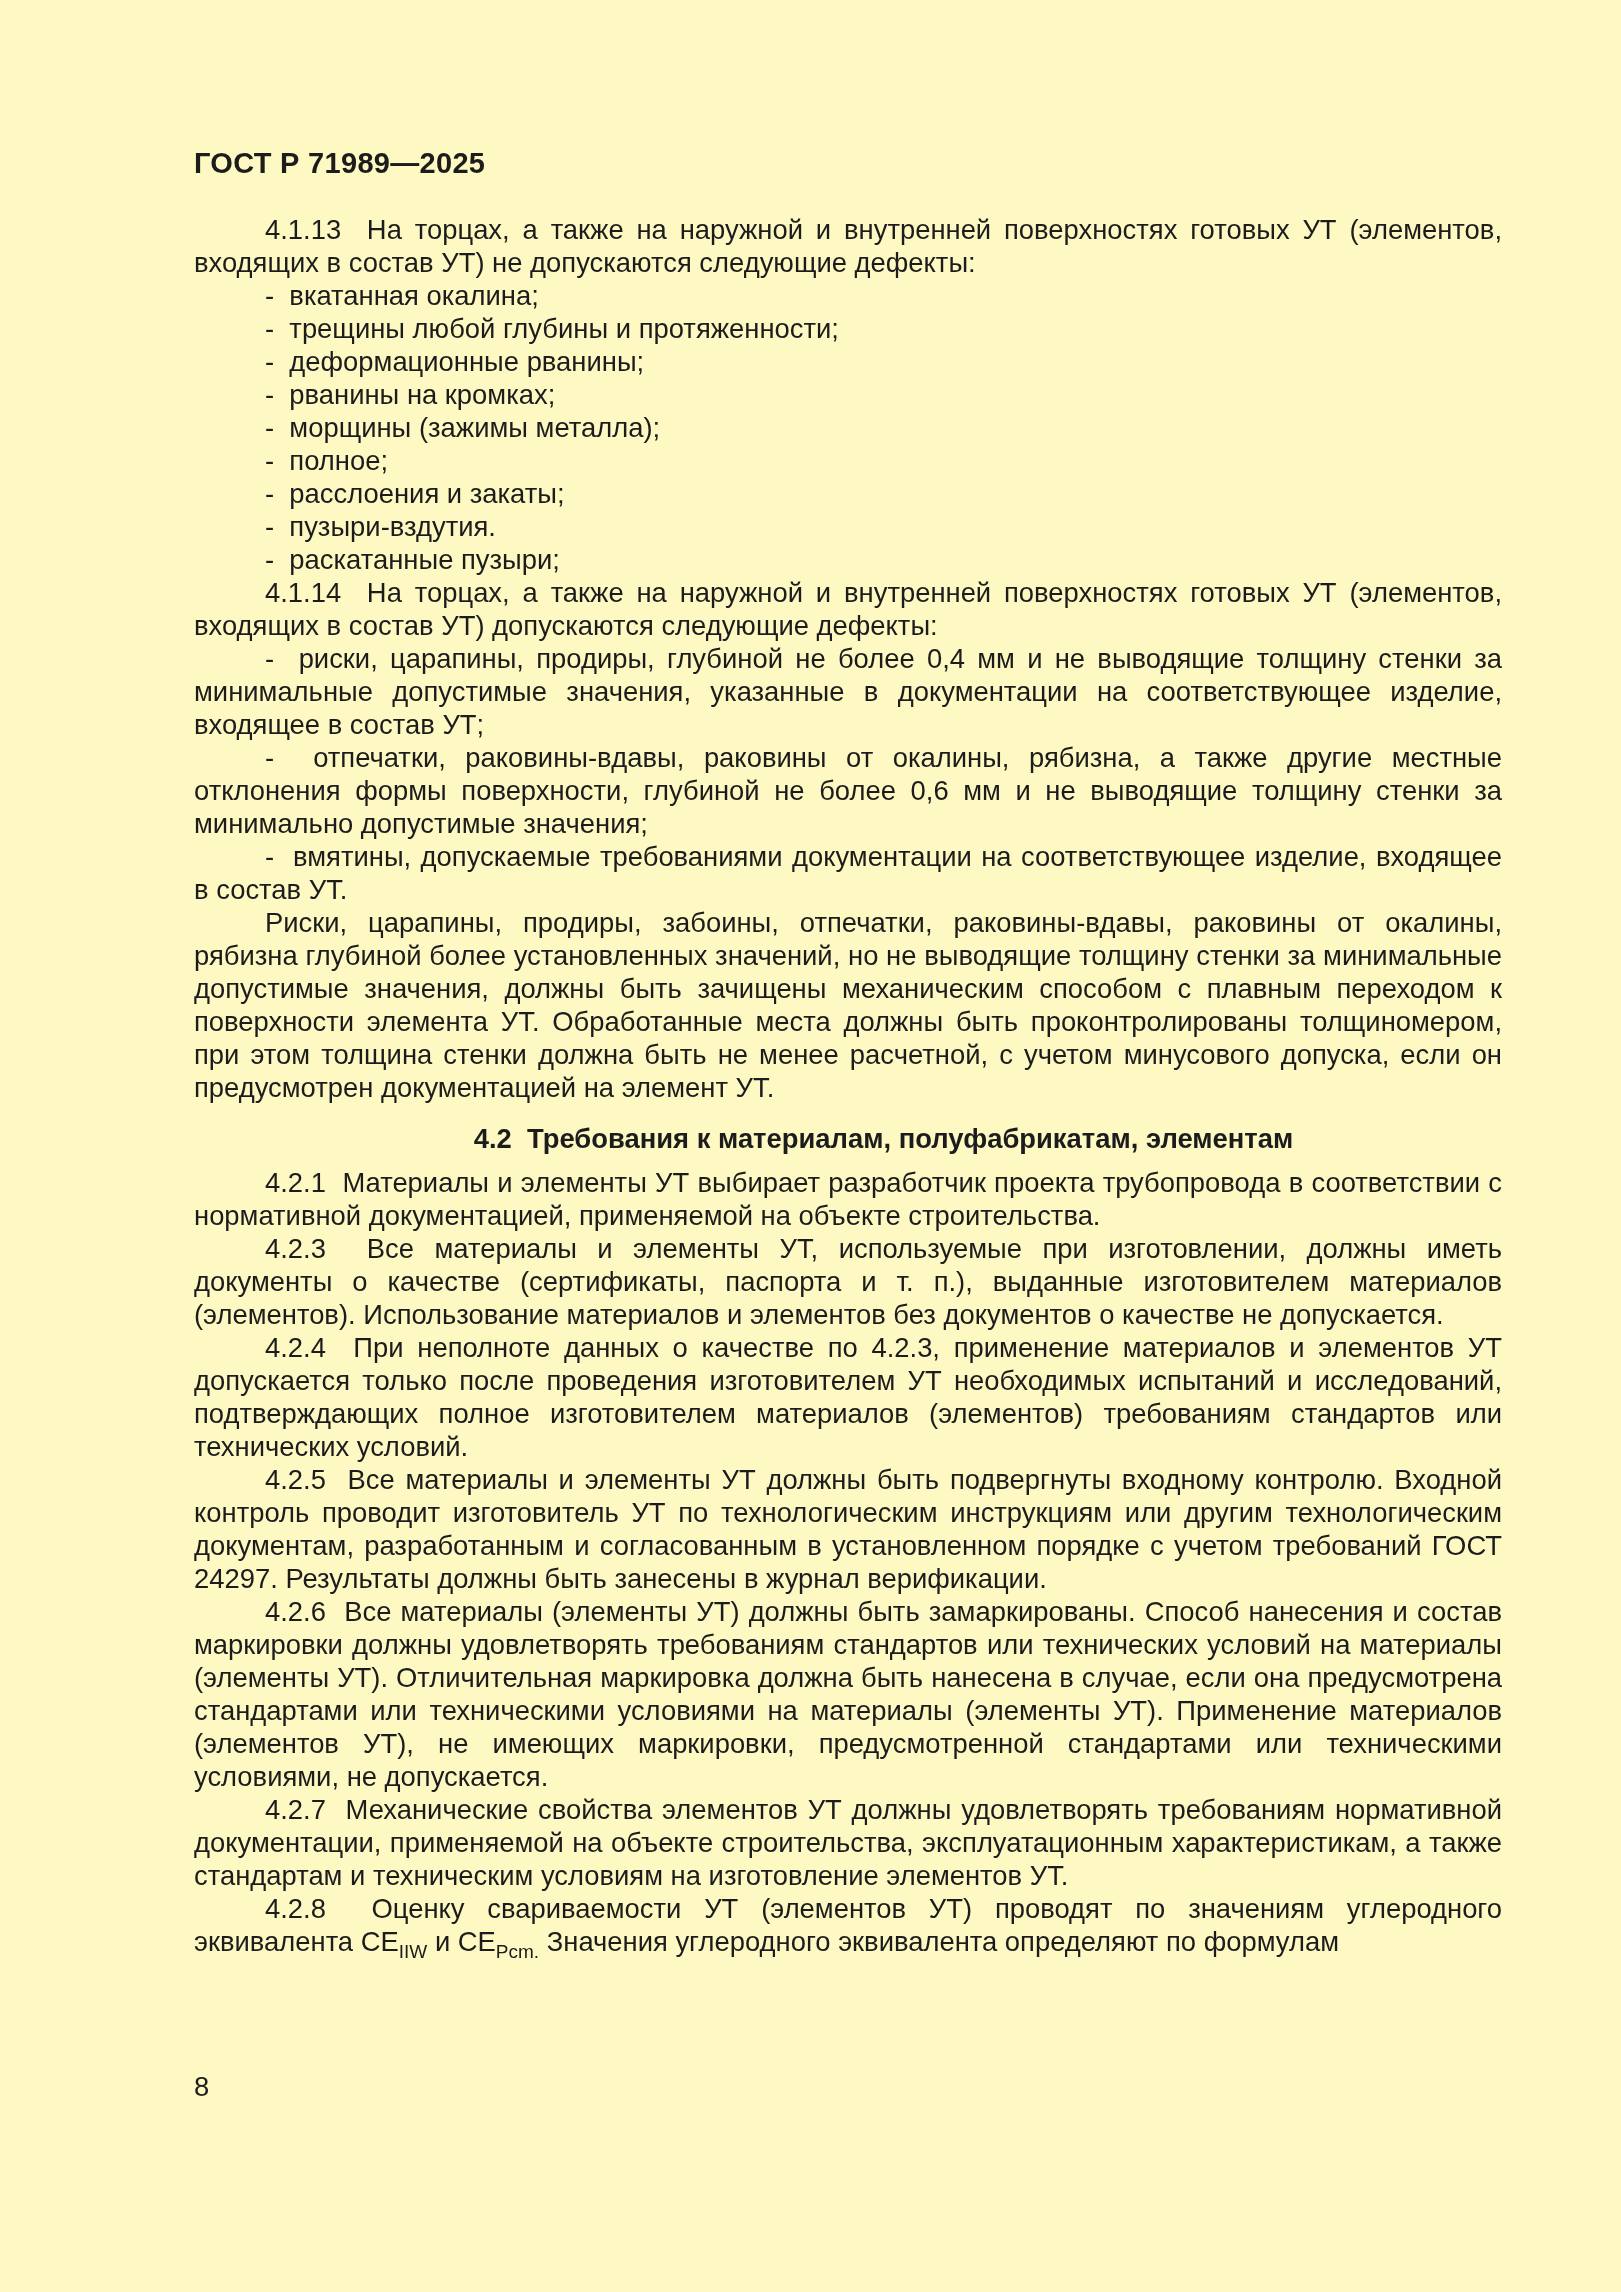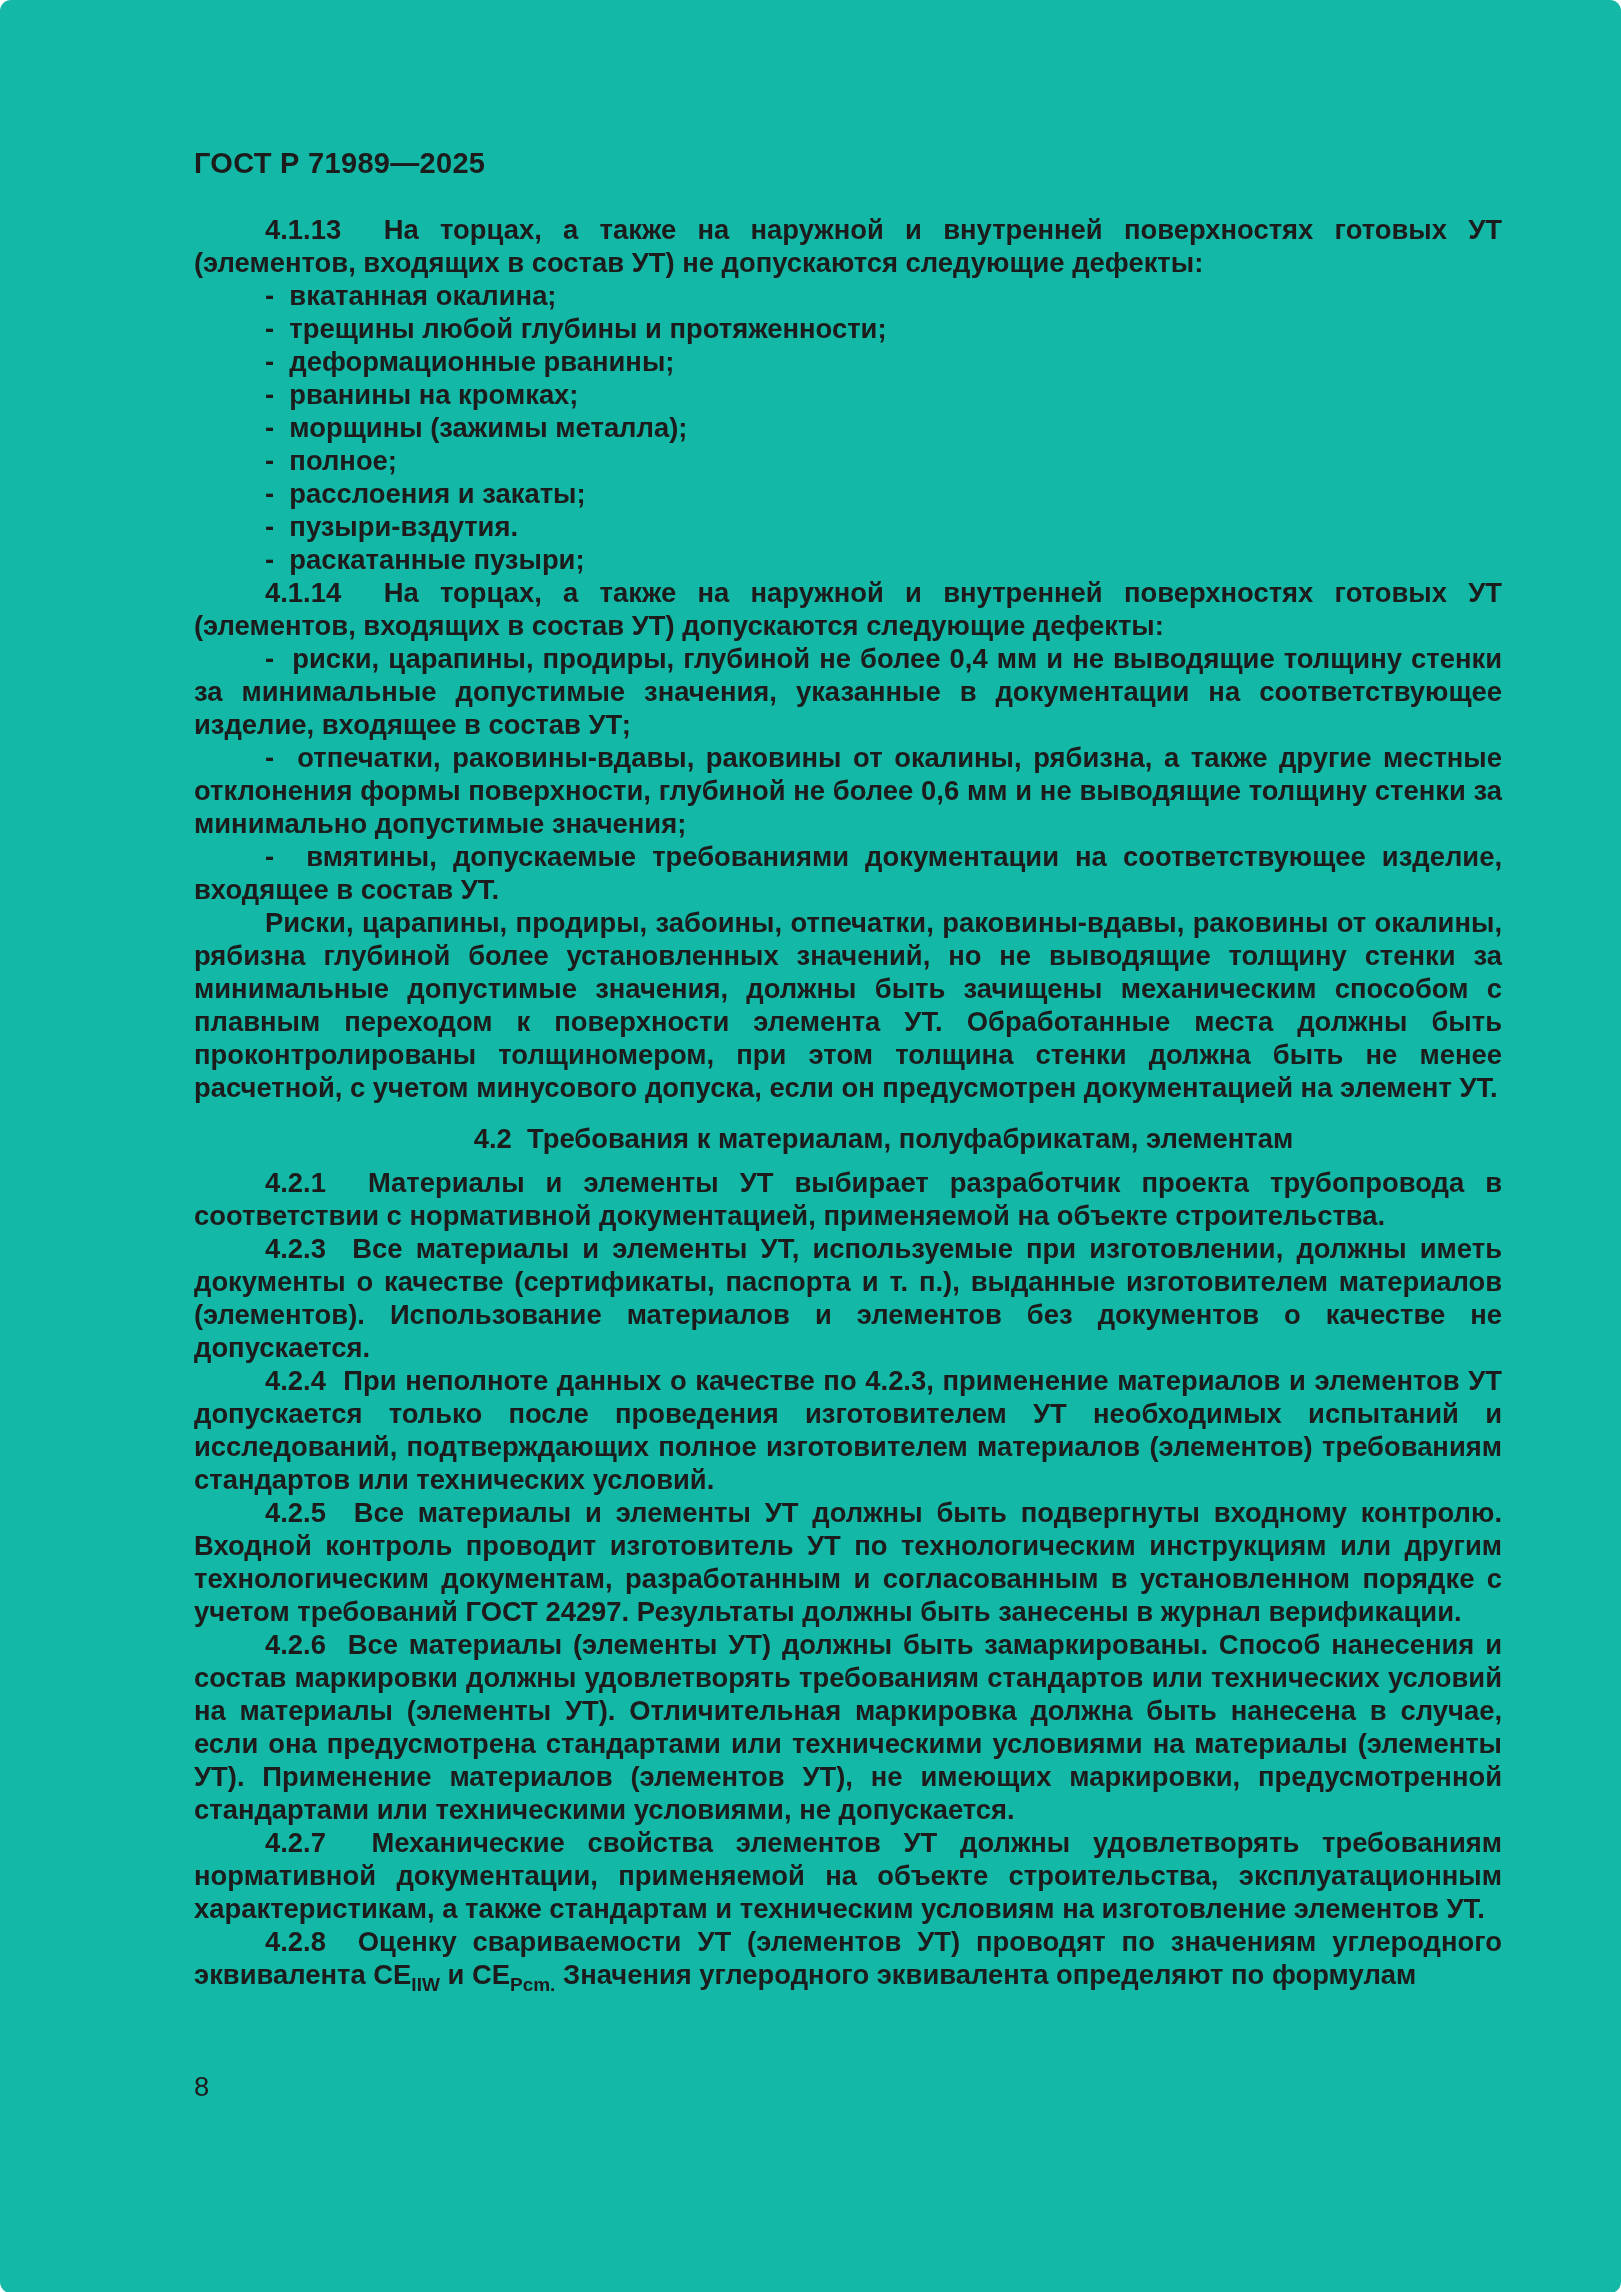--- a/index.html
+++ b/index.html
@@ -4,43 +4,41 @@
 <style>
   html, body {
     margin: 0;
     padding: 0;
     background: #ffffff;
   }
   .page {
     position: relative;
     width: 1621px;
     height: 2293px;
-    background: #14b8a6;
+    background: #fef9c3;
     box-sizing: border-box;
     padding: 147px 119px 0 194px;
     font-family: "Liberation Sans", sans-serif;
     font-size: 27.4px;
     line-height: 33px;
     color: #1c1c1c;
     overflow: hidden;
-    border-radius: 11px;
   }
   .doc-header {
     font-weight: bold;
     font-size: 29px;
     line-height: 33px;
     margin: 0 0 33px 0;
     letter-spacing: 0.3px;
   }
   .body p {
     margin: 0;
     text-indent: 71px;
     text-align: justify;
     white-space: pre-wrap;
-    font-weight: bold;
   }
   .body p.heading {
     font-weight: bold;
     text-align: center;
     margin: 17.6px 0 11.8px 0;
   }
   .sub {
     font-size: 19px;
     line-height: 0;
     vertical-align: baseline;

